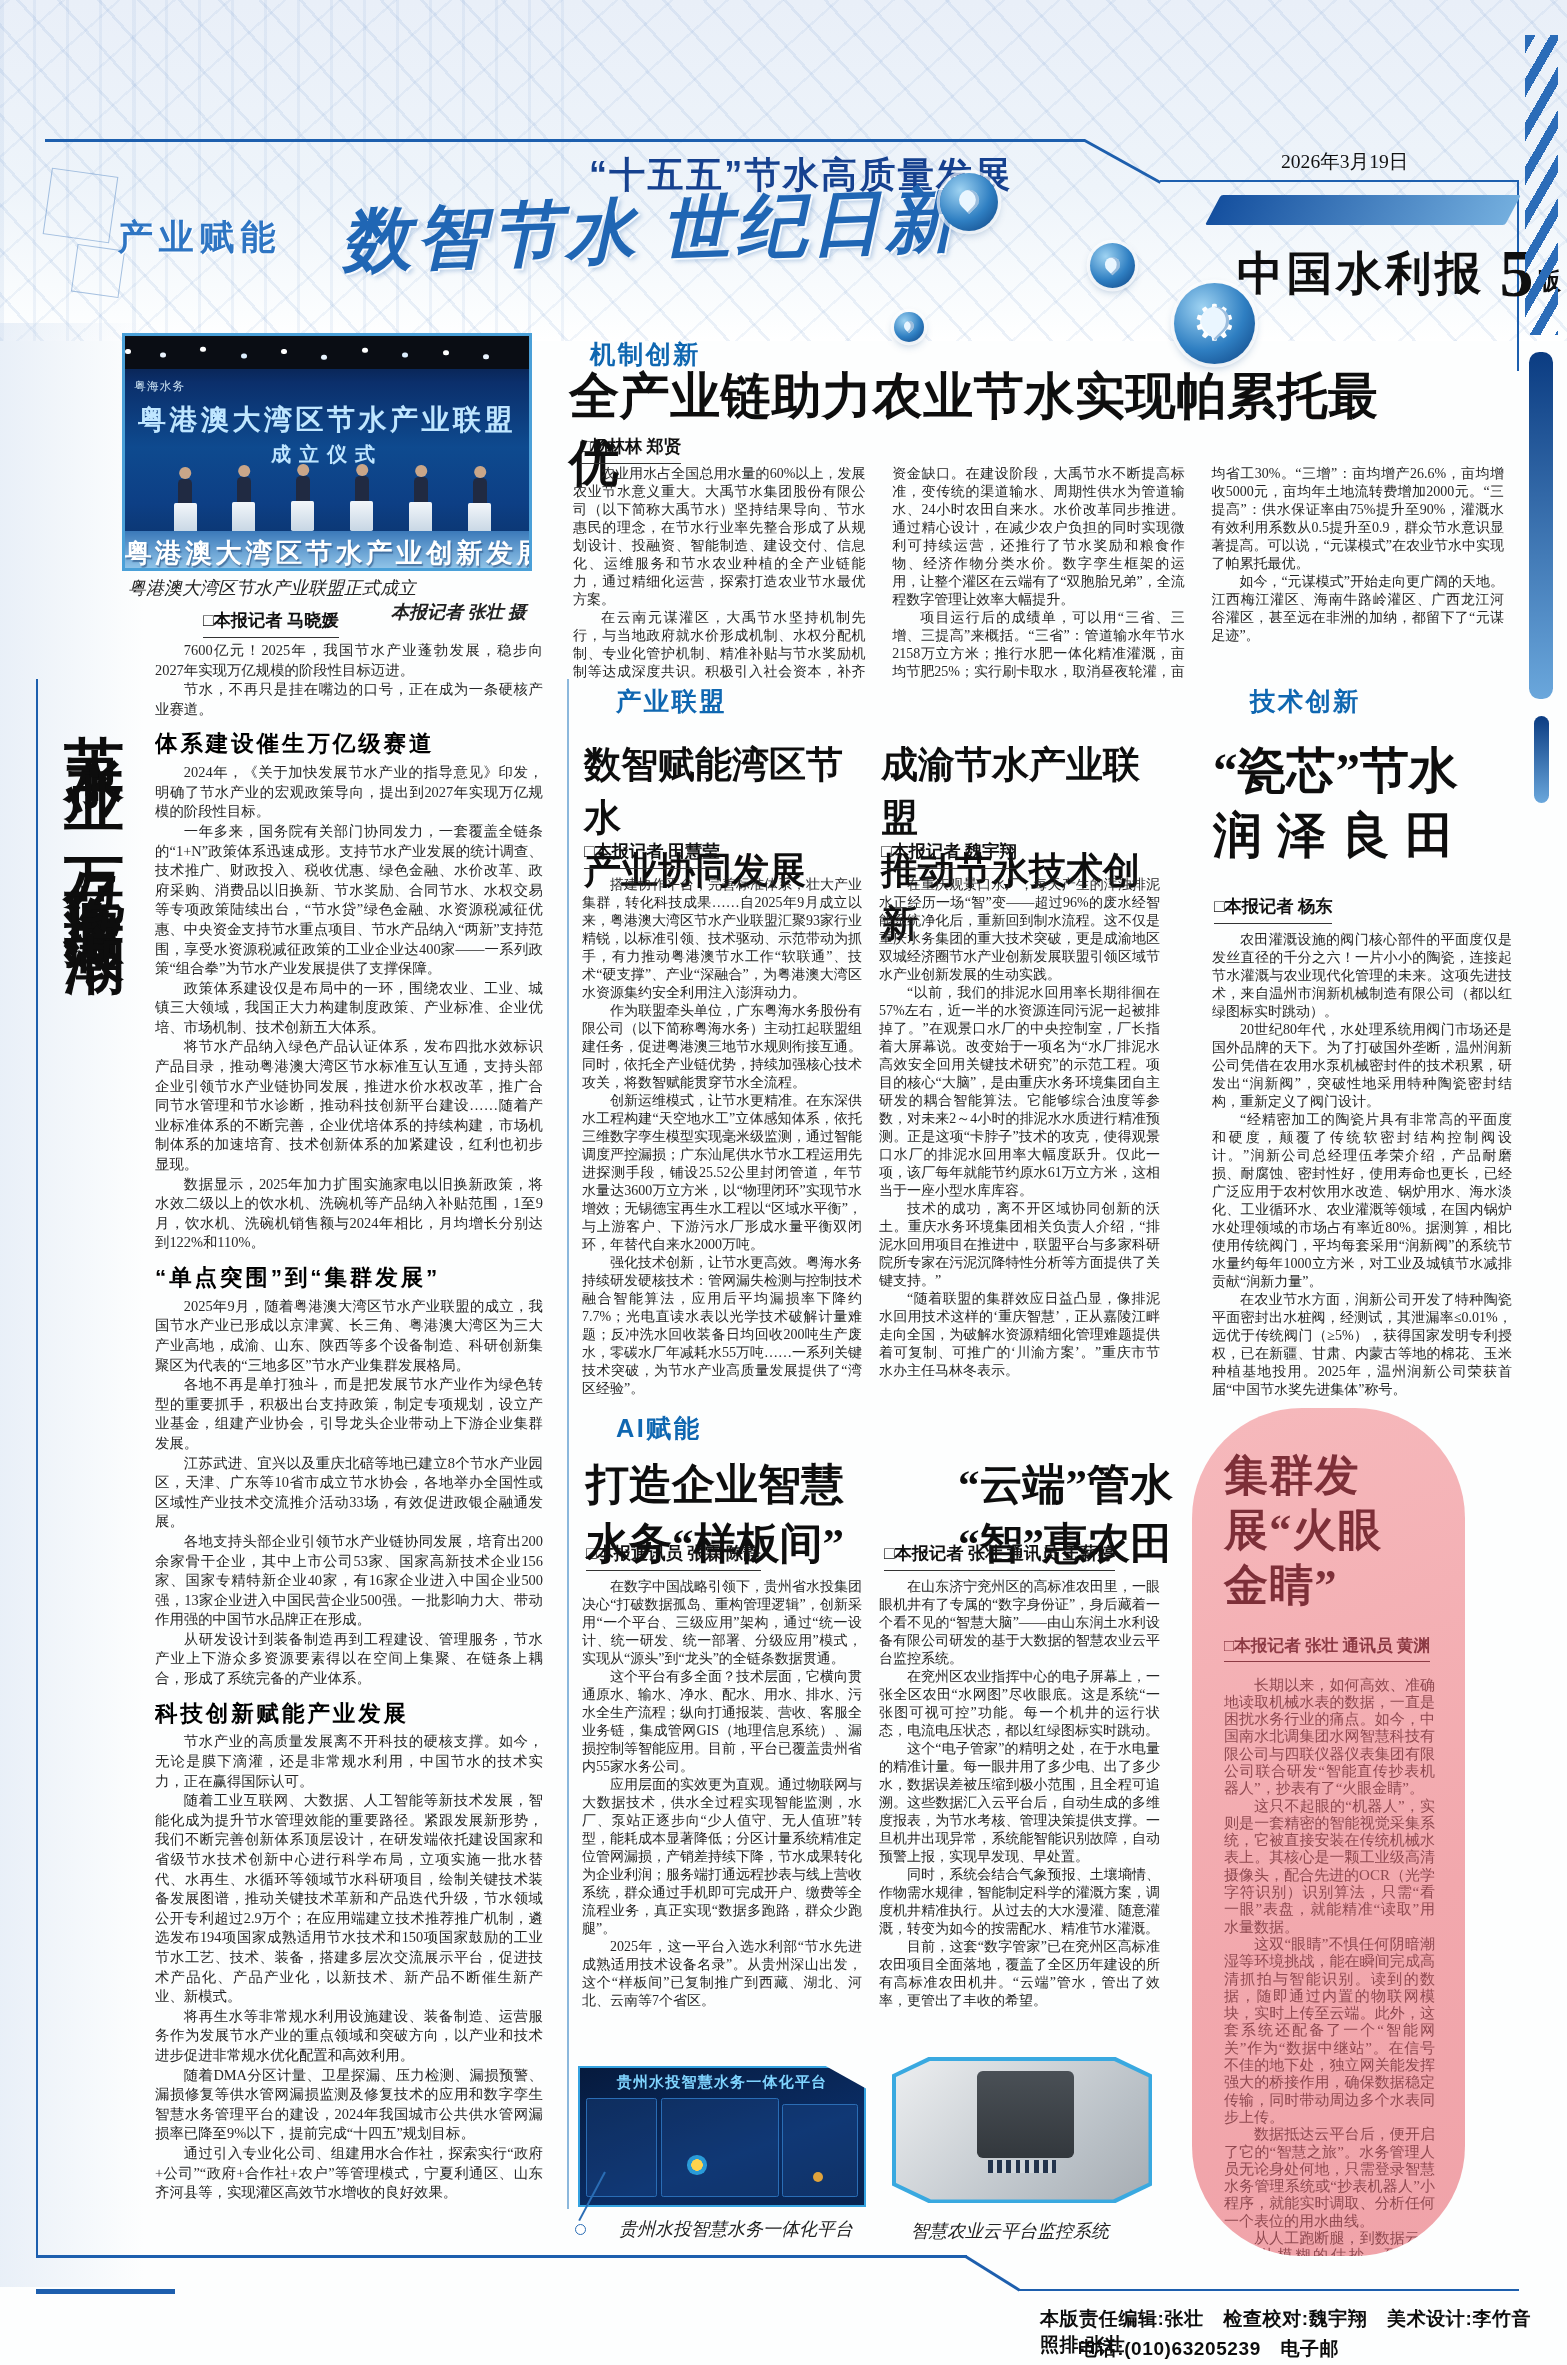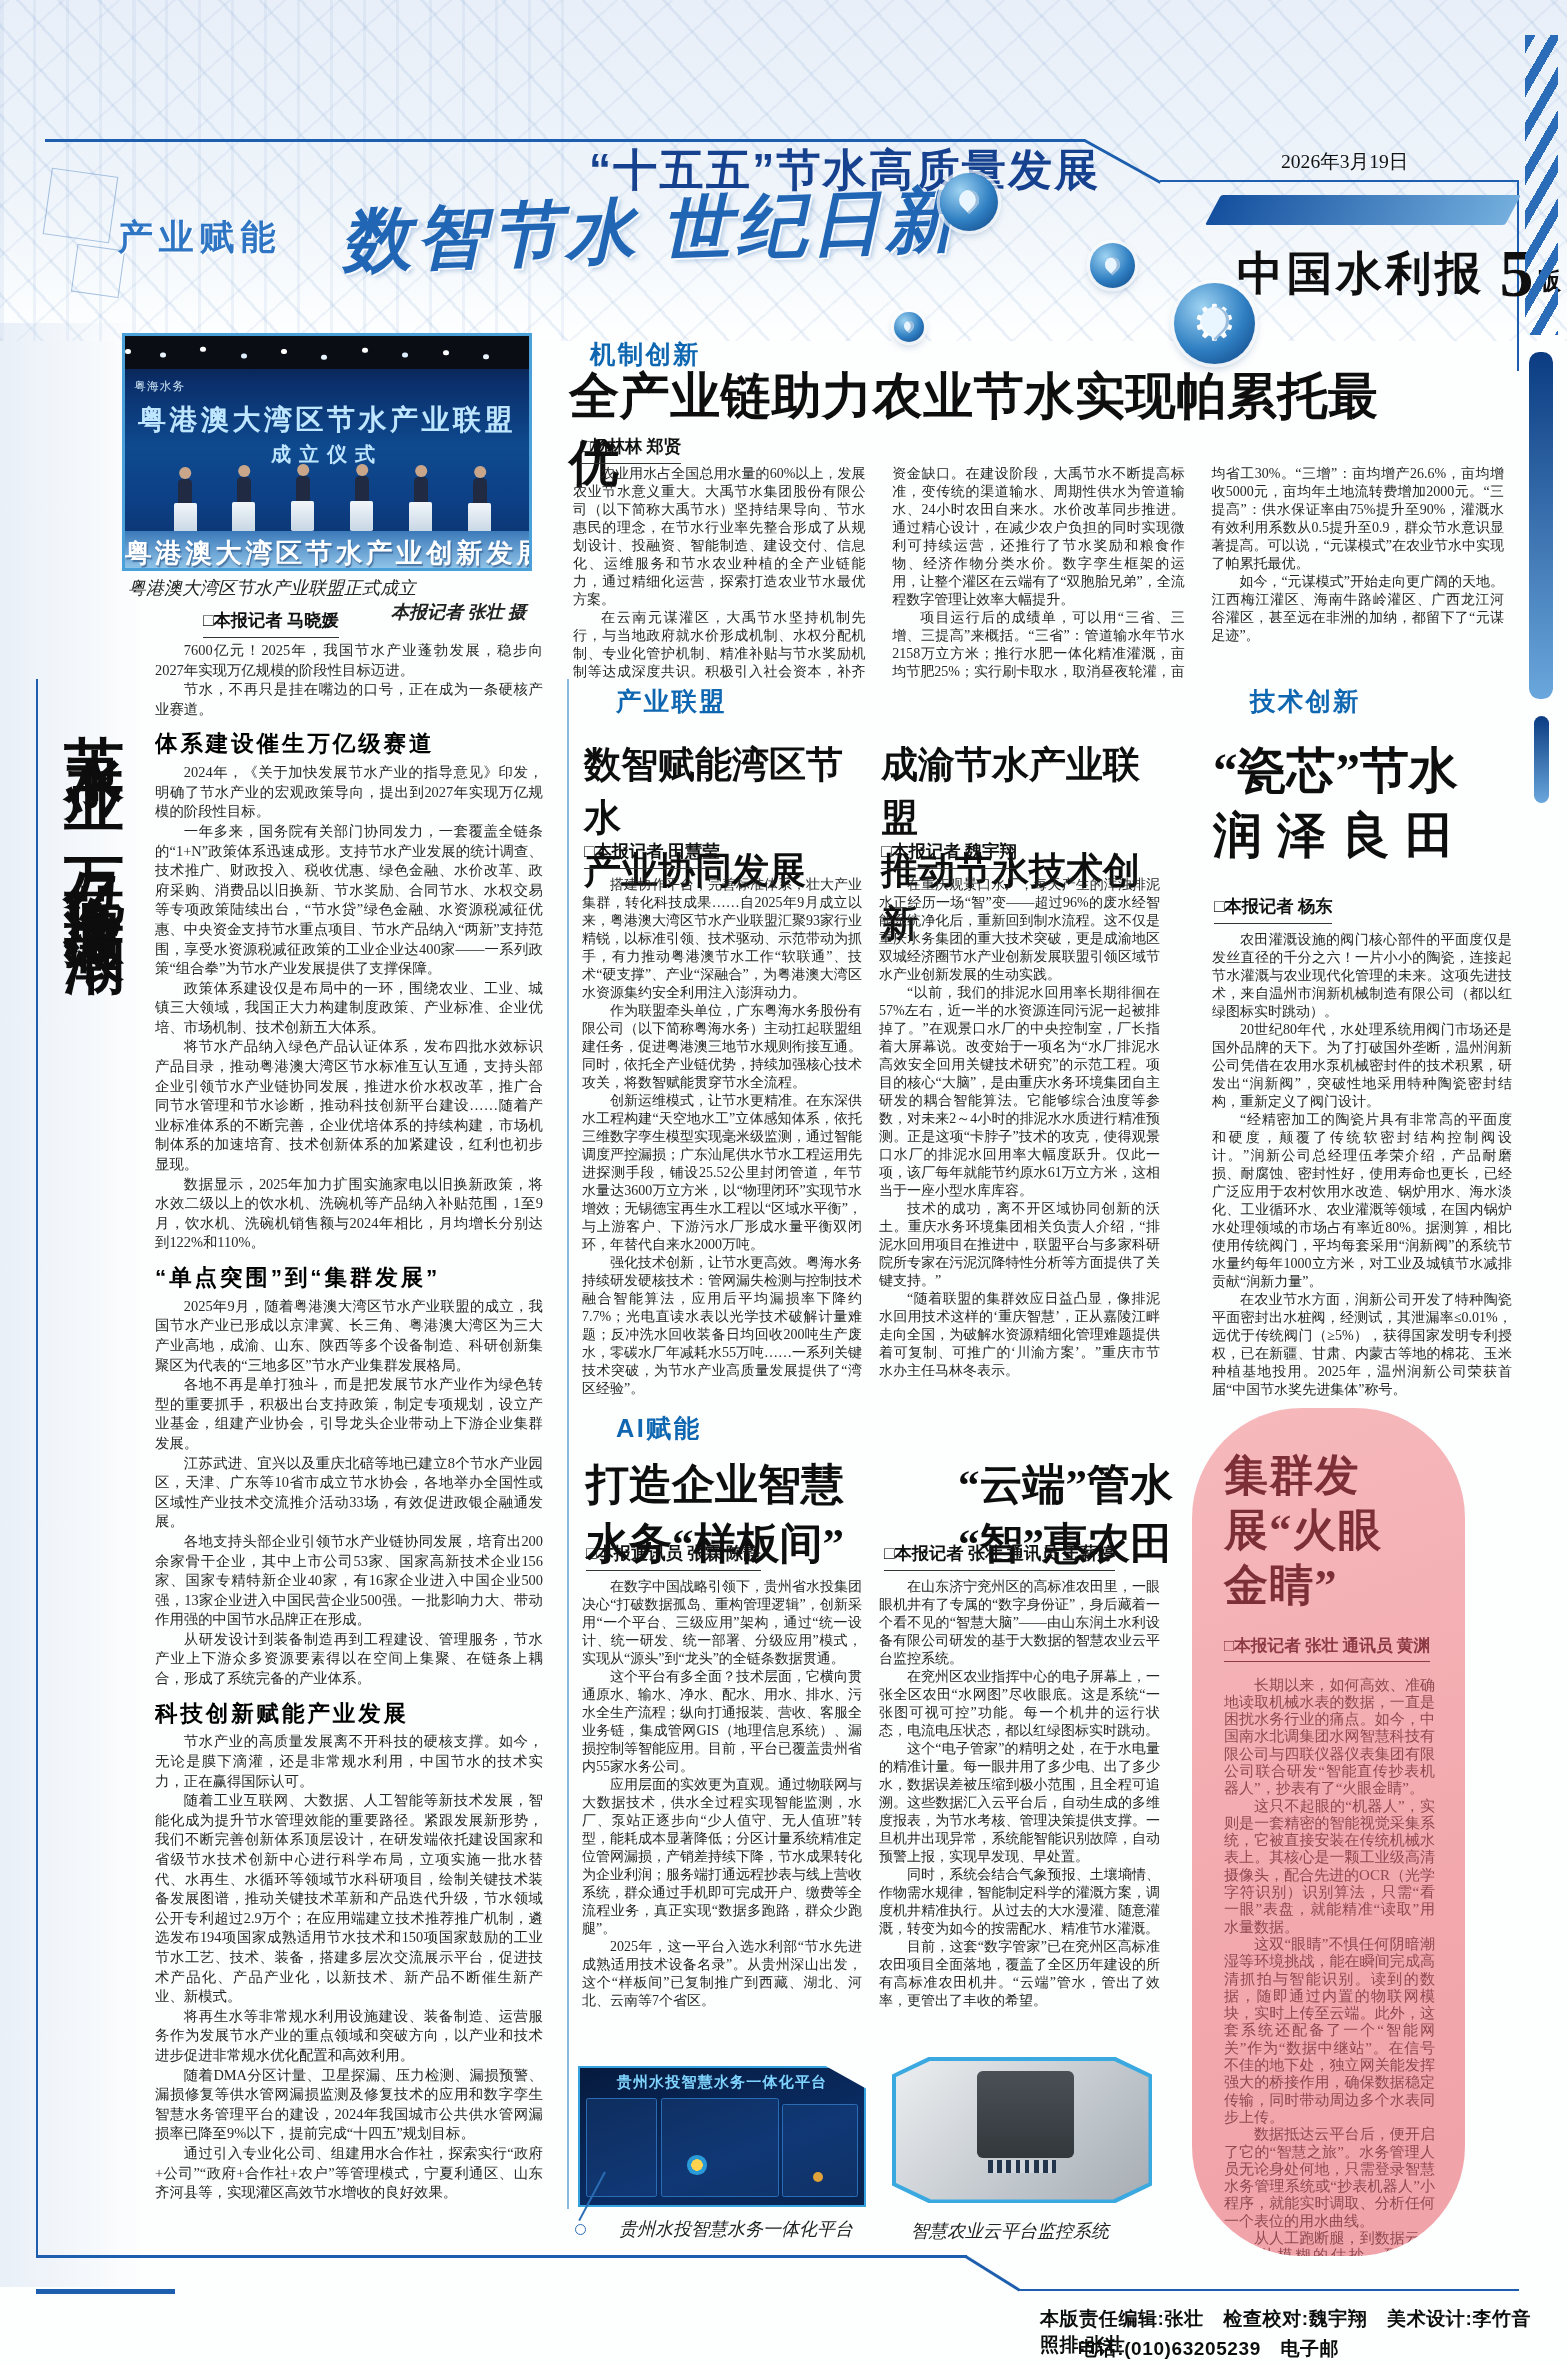--- a/index.html
+++ b/index.html
@@ -118,21 +118,21 @@
   <div class="hdr-bg"></div>
   <div class="left-tint"></div>
   <div class="deco-square" style="left:47px;top:172px;width:65px;height:65px;"></div>
   <div class="deco-square" style="left:74px;top:247px;width:46px;height:46px;"></div>
 
   <div class="rule" style="left:45px;top:139px;width:1040px;height:2.9px;"></div>
   <div class="diag" style="left:1085px;top:139px;width:87px;height:2.9px;transform:rotate(29deg);"></div>
   <div class="rule" style="left:1160px;top:180px;width:358px;height:2.3px;"></div>
   <div class="rule" style="left:1517px;top:180px;width:2.3px;height:191px;"></div>
 
-  <div class="banner" style="left:589px;top:141px;font-size:44px;">“十五五”节水高质量发展</div>
+  <div class="banner" style="left:589px;top:151px;font-size:36px;">“十五五”节水高质量发展</div>
   <div class="date" style="left:1281px;top:148px;">2026年3月19日</div>
 
   <div class="col-label" style="left:118px;top:214px;text-align:right;">产业赋能</div>
   <div class="callig" style="left:341px;top:184px;">数智节水 世纪日新</div>
   <div class="mast-bar" style="left:1213px;top:195px;width:300px;height:30px;"></div>
   <div class="paper-name" style="left:1237px;top:243px;">
     <span>中国水利报</span>
     <span class="page-num">5</span><span class="page-word">版</span>
   </div>
   <div class="icon-circle" style="left:1174px;top:283px;width:81px;height:81px;">

